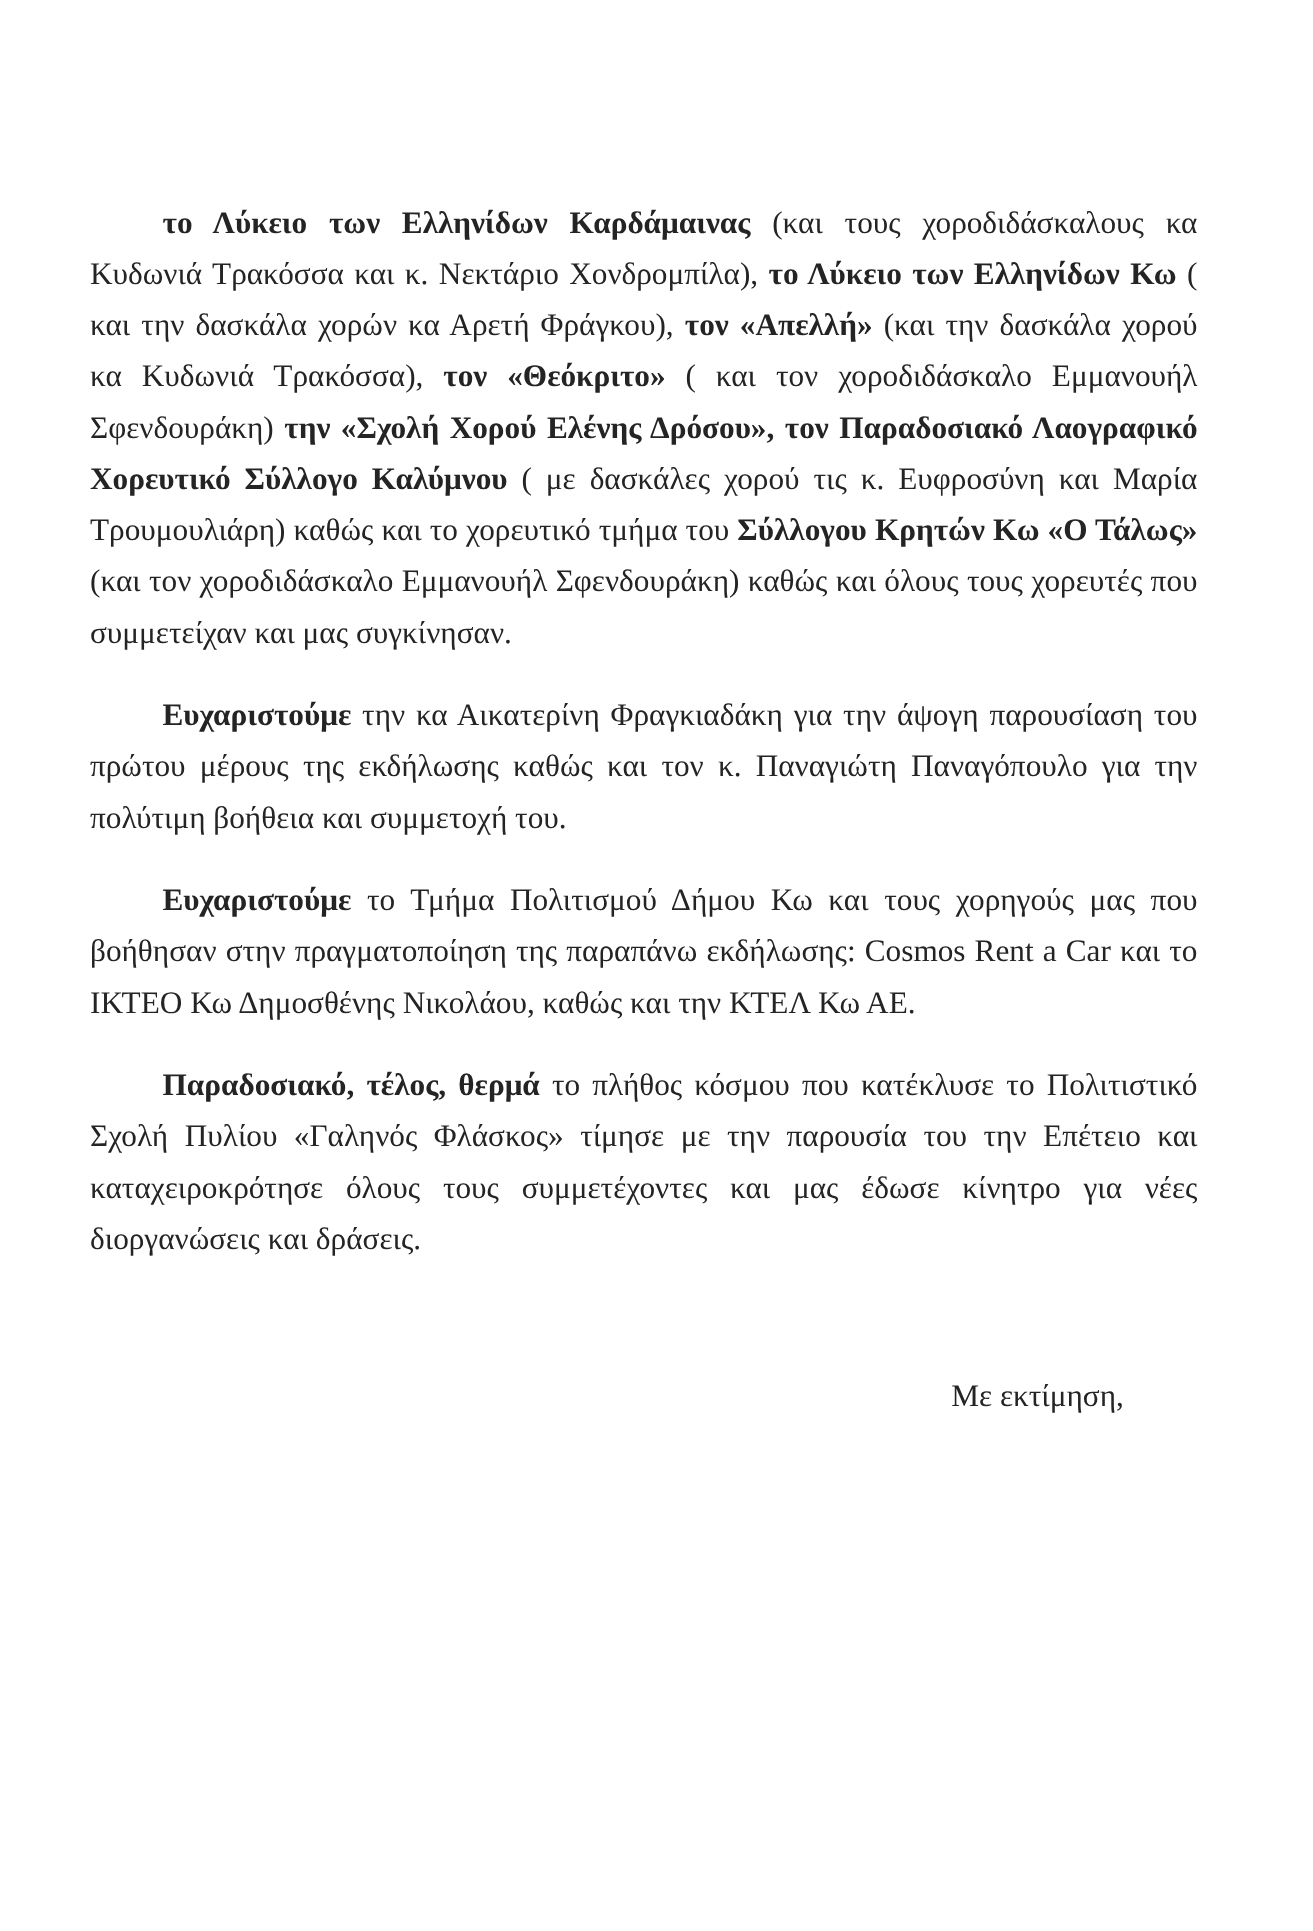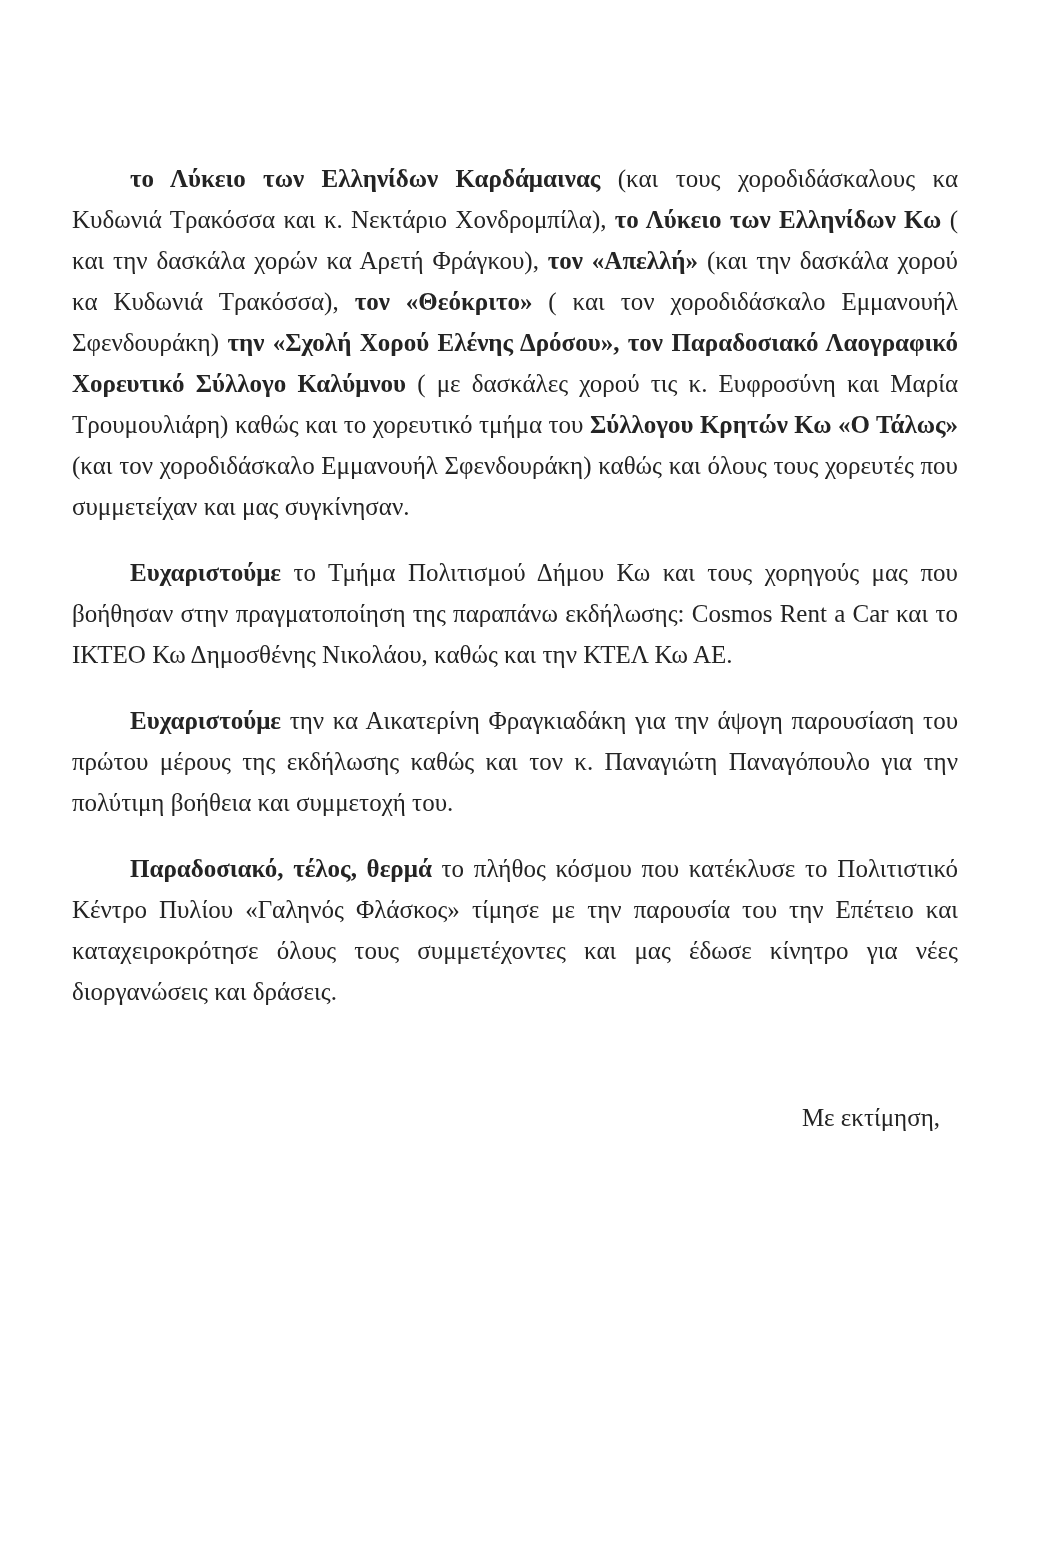--- a/index.html
+++ b/index.html
@@ -35,35 +35,34 @@
   }
   .signoff {
     margin-top: 85px;
     margin-left: 648px;
     width: 220px;
     text-align: center;
     text-indent: 0;
   }
   .signoff div {
     line-height: 41px;
-    text-align: right;
   }
 </style>
 </head>
 <body>
 
 <div class="page" style="background: rgb(255, 255, 255); color: rgb(36, 36, 36);">
   <div class="letter-body">
 
     <p><b>το Λύκειο των Ελληνίδων Καρδάμαινας </b><span>(και τους χοροδιδάσκαλους κα Κυδωνιά Τρακόσσα και κ. Νεκτάριο Χονδρομπίλα), </span><b>το Λύκειο των Ελληνίδων Κω </b><span>( και την δασκάλα χορών κα Αρετή Φράγκου), </span><b>τον «Απελλή» </b><span>(και την δασκάλα χορού κα Κυδωνιά Τρακόσσα), </span><b>τον «Θεόκριτο» </b><span>( και τον χοροδιδάσκαλο Εμμανουήλ Σφενδουράκη) </span><b>την «Σχολή Χορού Ελένης Δρόσου», τον Παραδοσιακό Λαογραφικό Χορευτικό Σύλλογο Καλύμνου </b><span>( με δασκάλες χορού τις κ. Ευφροσύνη και Μαρία Τρουμουλιάρη) καθώς και το χορευτικό τμήμα του </span><b>Σύλλογου Κρητών Κω «Ο Τάλως» </b><span>(και τον χοροδιδάσκαλο Εμμανουήλ Σφενδουράκη) καθώς και όλους τους χορευτές που συμμετείχαν και μας συγκίνησαν.</span></p>
 
+    <p><b>Ευχαριστούμε </b><span>την κα Αικατερίνη Φραγκιαδάκη για την άψογη παρουσίαση του πρώτου μέρους της εκδήλωσης καθώς και τον κ. Παναγιώτη Παναγόπουλο για την πολύτιμη βοήθεια και συμμετοχή του.</span></p>
+
     <p><b>Ευχαριστούμε </b><span>το Τμήμα Πολιτισμού Δήμου Κω και τους χορηγούς μας που βοήθησαν στην πραγματοποίηση της παραπάνω εκδήλωσης:  Cosmos Rent a Car και το ΙΚΤΕΟ Κω Δημοσθένης Νικολάου, καθώς και την  ΚΤΕΛ Κω ΑΕ.</span></p>
 
-    <p><b>Ευχαριστούμε </b><span>την κα Αικατερίνη Φραγκιαδάκη για την άψογη παρουσίαση του πρώτου μέρους της εκδήλωσης καθώς και τον κ. Παναγιώτη Παναγόπουλο για την πολύτιμη βοήθεια και συμμετοχή του.</span></p>
-
-    <p><b>Παραδοσιακό, τέλος, θερμά </b><span>το πλήθος κόσμου που κατέκλυσε το Πολιτιστικό Κέντρο Πυλίου «Γαληνός Φλάσκος» τίμησε με την παρουσία του την Επέτειο και καταχειροκρότησε όλους τους συμμετέχοντες και μας έδωσε κίνητρο για νέες διοργανώσεις και δράσεις.</span></p>
+    <p><b>Παραδοσιακό, τέλος, θερμά </b><span>το πλήθος κόσμου που κατέκλυσε το Πολιτιστικό Σχολή Πυλίου «Γαληνός Φλάσκος» τίμησε με την παρουσία του την Επέτειο και καταχειροκρότησε όλους τους συμμετέχοντες και μας έδωσε κίνητρο για νέες διοργανώσεις και δράσεις.</span></p>
 
     <div class="signoff">
       <div>Με εκτίμηση,</div>
     </div>
 
   </div>
 </div>
 
 </body></html>

